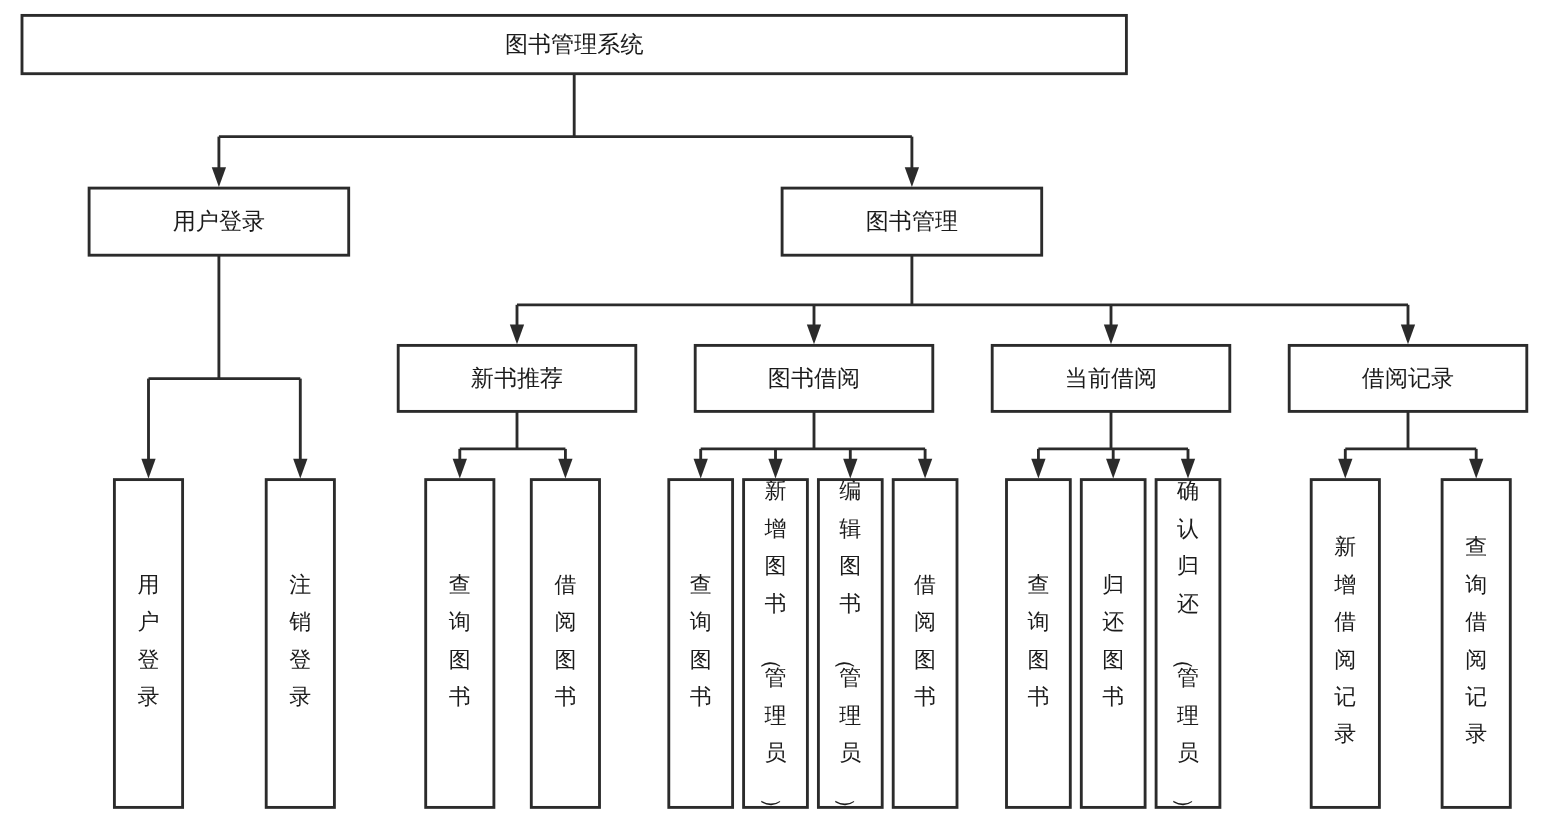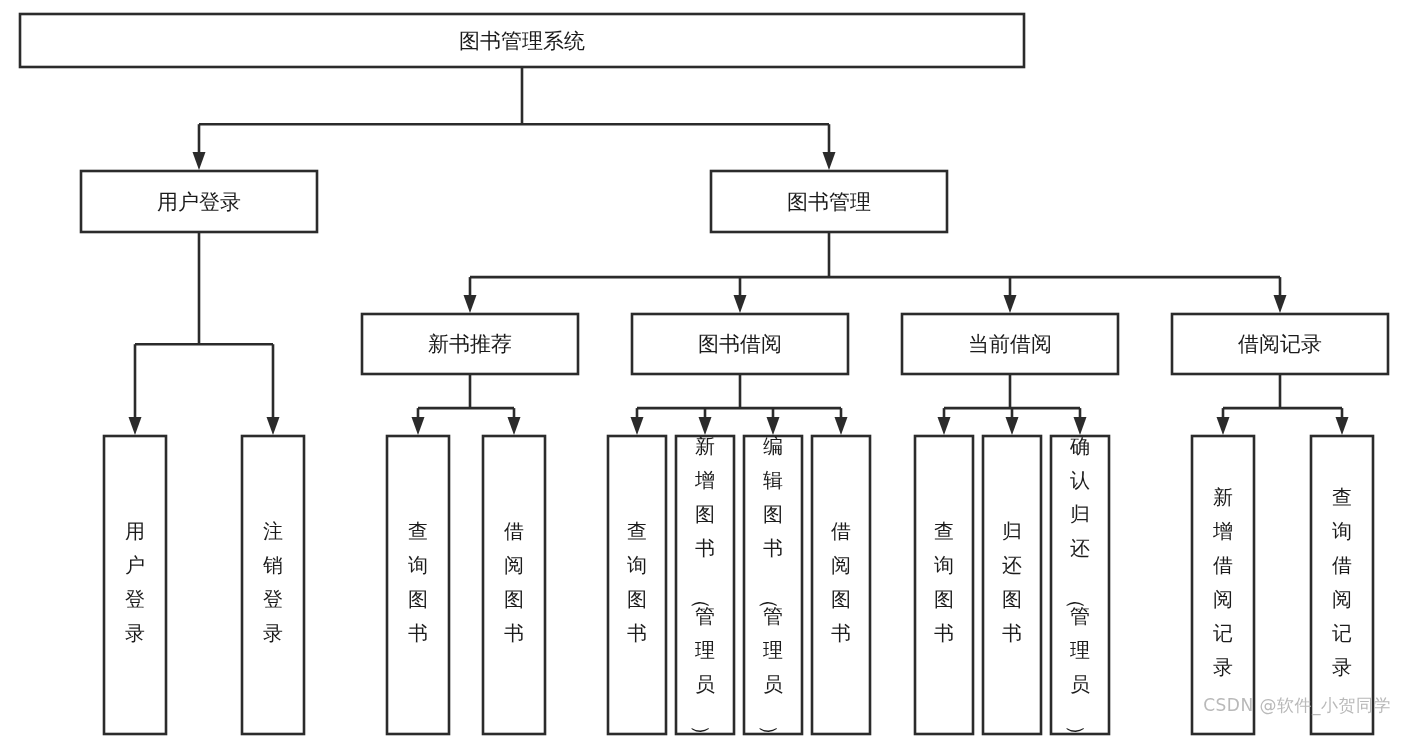--- a/index.html
+++ b/index.html
@@ -200,14 +200,13 @@
         <g>
           <rect x="1192" y="436" width="62" height="298" class="node-rect"></rect>
           <text x="1223" y="504" class="node-label-v"><tspan x="1223" dy="0">新</tspan><tspan x="1223" dy="34">增</tspan><tspan x="1223" dy="34">借</tspan><tspan x="1223" dy="34">阅</tspan><tspan x="1223" dy="34">记</tspan><tspan x="1223" dy="34">录</tspan></text>
         </g>
         <g>
           <rect x="1311" y="436" width="62" height="298" class="node-rect"></rect>
           <text x="1342" y="504" class="node-label-v"><tspan x="1342" dy="0">查</tspan><tspan x="1342" dy="34">询</tspan><tspan x="1342" dy="34">借</tspan><tspan x="1342" dy="34">阅</tspan><tspan x="1342" dy="34">记</tspan><tspan x="1342" dy="34">录</tspan></text>
         </g>
       </g>
   </svg>
-  <div class="watermark">CSDN @软件_小贺同学</div>
 </div>
 
 </body></html>

